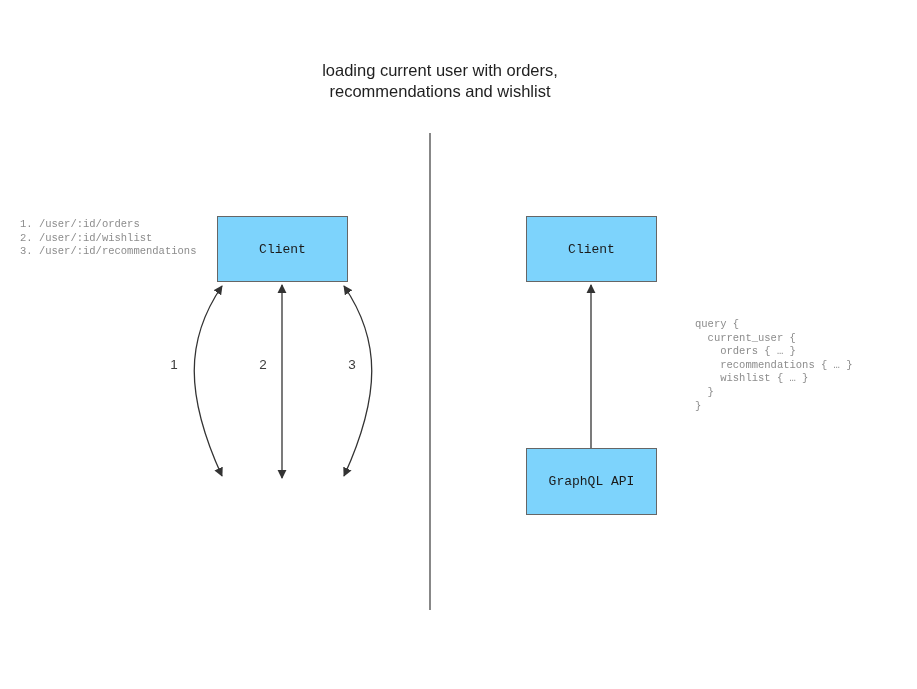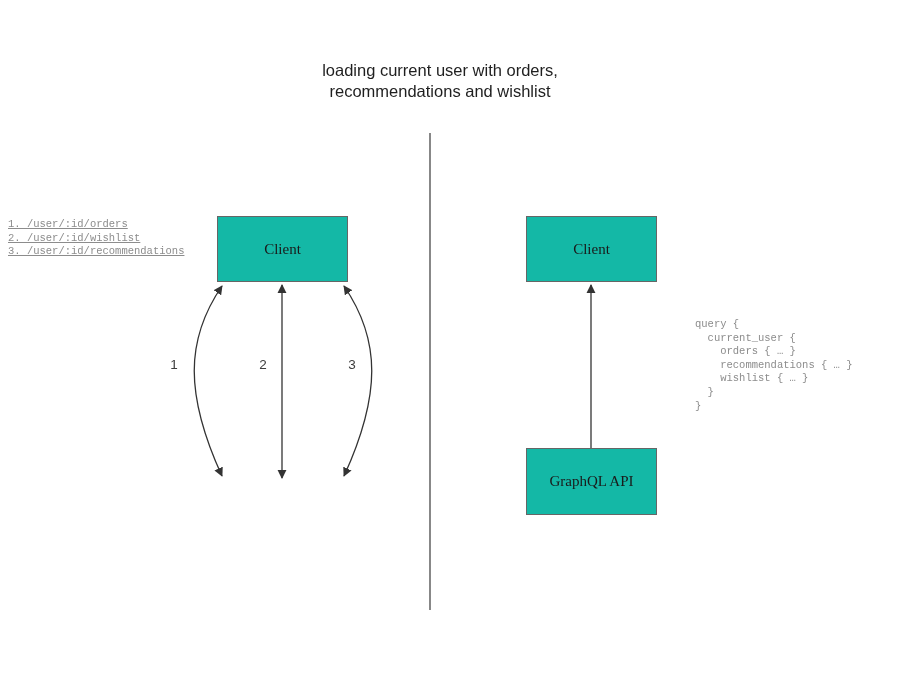--- a/index.html
+++ b/index.html
@@ -35,29 +35,29 @@
     font-size: 16.5px;
     line-height: 21px;
     color: #1f1f1f;
     font-family: "Liberation Sans", sans-serif;
     white-space: pre-line;
   }
 
   
   .node {
     position: absolute;
-    background: #14b8a6;
+    background: #7dd3fc;
     border: 1.4px solid #666666;
     box-sizing: border-box;
     display: flex;
     align-items: center;
     justify-content: center;
-    font-size: 15px;
+    font-size: 13px;
     color: #1a1a1a;
-    font-family: Liberation Serif, serif;
+    font-family: Liberation Mono, monospace;
   }
   #node-client-rest   { left: 217px; top: 176px; width: 131px; height: 66px; }
   #node-rest-api      { left: 217px; top: 408px; width: 131px; height: 67px; }
   #node-client-gql    { left: 526px; top: 176px; width: 131px; height: 66px; }
   #node-graphql-api   { left: 526px; top: 408px; width: 131px; height: 67px; text-align: right; }
 
   
   #edges {
     position: absolute;
     left: 0;
@@ -82,21 +82,21 @@
 
   
   .code {
     position: absolute;
     font-family: "Liberation Mono", "DejaVu Sans Mono", monospace;
     font-size: 10.5px;
     line-height: 13.6px;
     color: #8c8c8c;
     white-space: pre;
   }
-  #rest-endpoints { left: 8px; top: 178px; text-decoration: underline; }
+  #rest-endpoints { left: 20px; top: 178px; }
   #graphql-query  { left: 695px; top: 278px; }
 </style>
 </head>
 <body>
 
 <div id="canvas">
 
   <div class="title">loading current user with orders,
 recommendations and wishlist</div>
 

